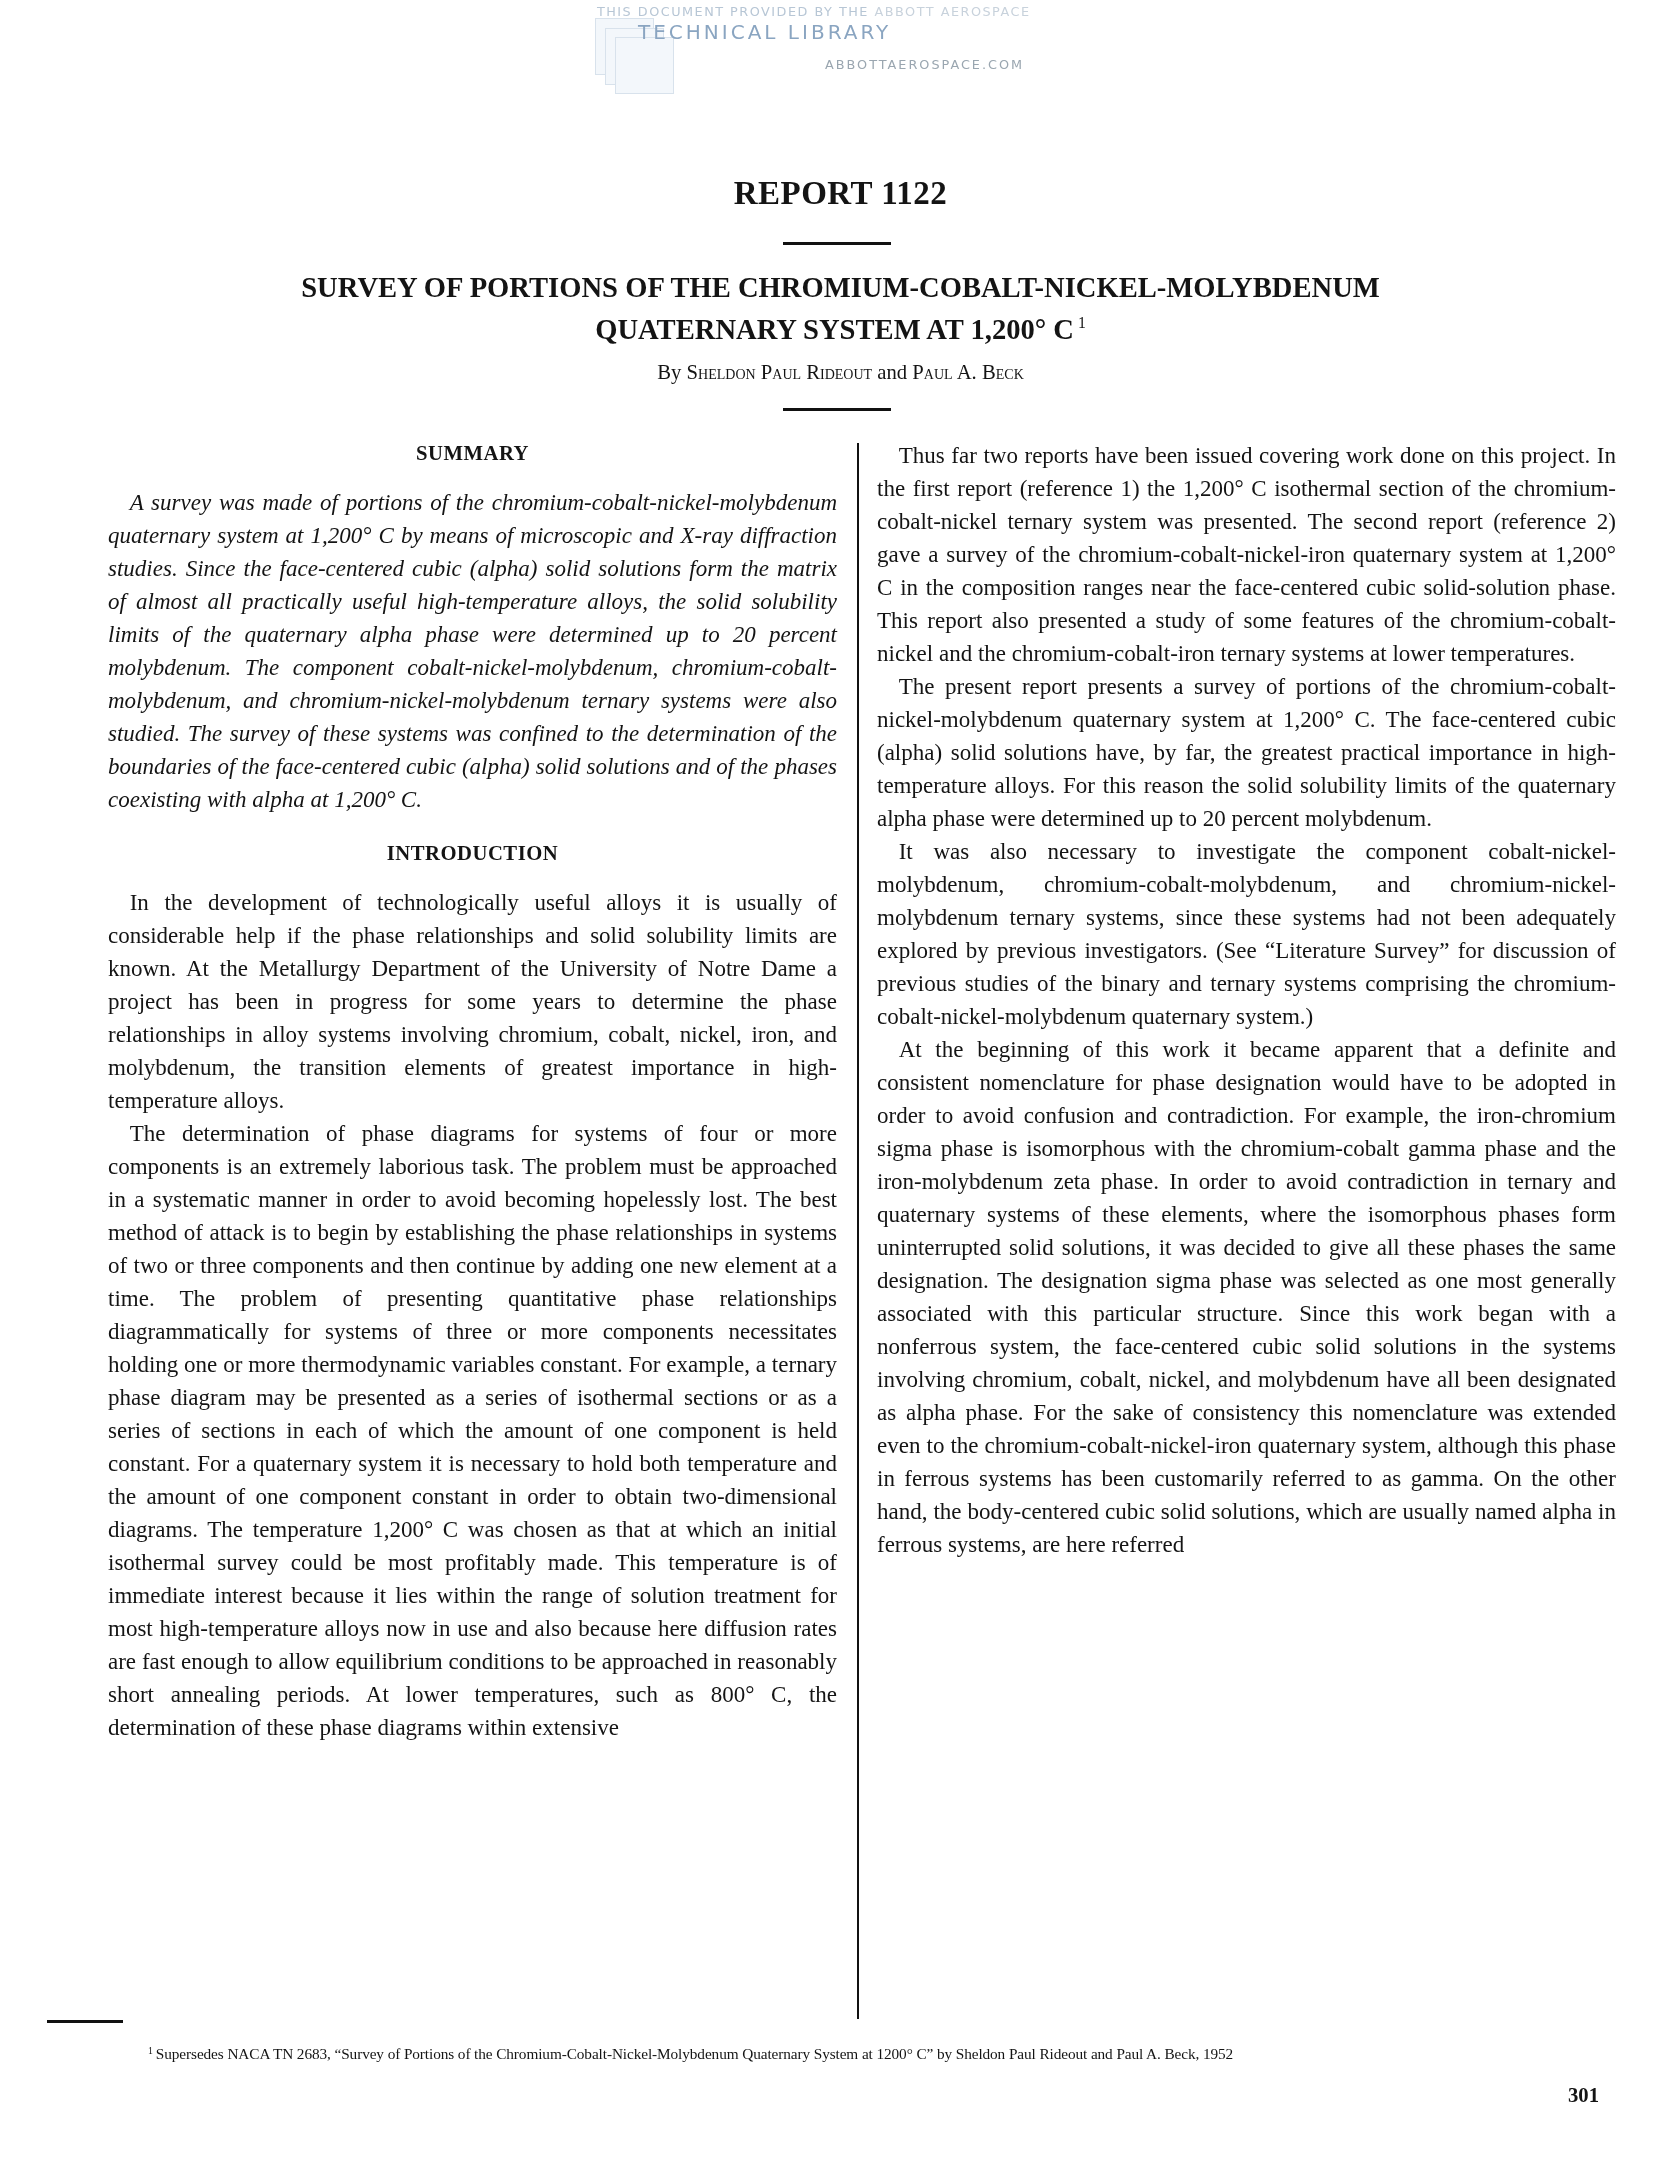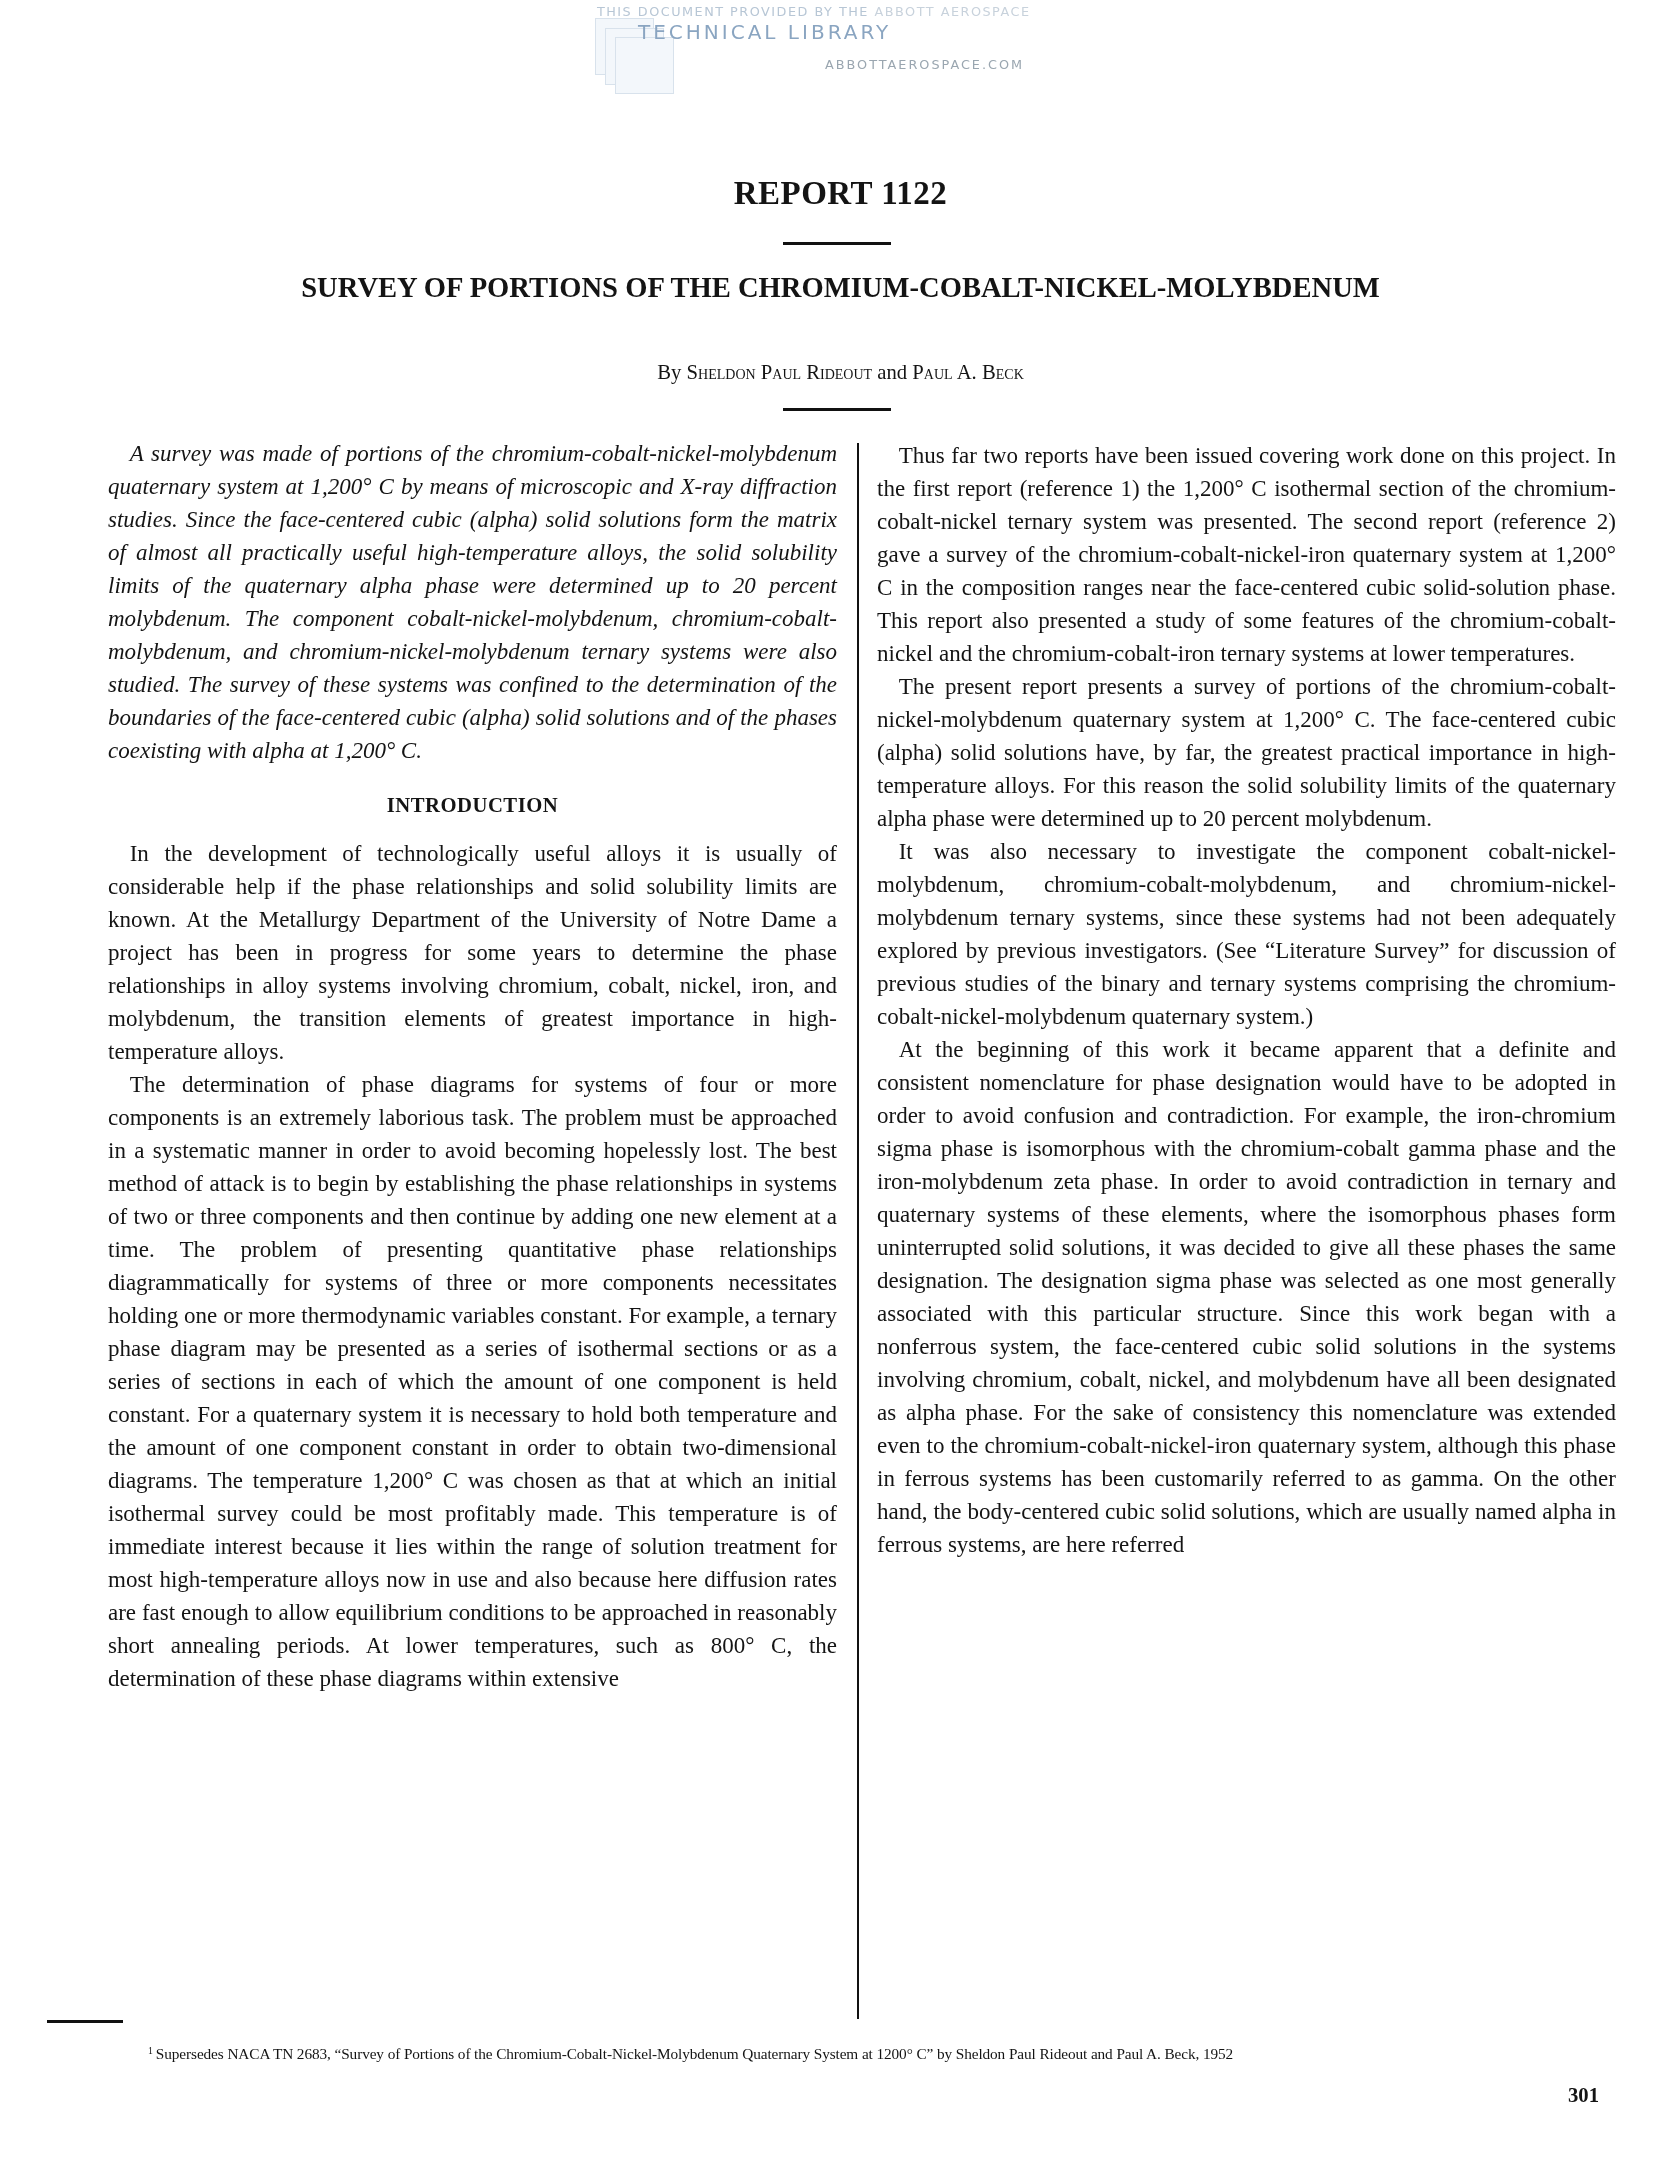--- a/index.html
+++ b/index.html
@@ -55,30 +55,32 @@
     <span class="hl">ABBOTT AEROSPACE</span>
   </div>
   <div class="wm-line2">TECHNICAL LIBRARY</div>
   <div class="wm-line3">ABBOTTAEROSPACE.COM</div>
 </div>
 
 <div class="center report-no">REPORT 1122</div>
 <div class="rule rule1"></div>
 <div class="center title">
   <div>SURVEY OF PORTIONS OF THE CHROMIUM-COBALT-NICKEL-MOLYBDENUM</div>
+  <div><span>QUATERNARY SYSTEM AT 1,200° C</span><sup>1</sup></div>
 </div>
 <div class="center byline">
   <span>By</span>
   <span class="sc">Sheldon Paul Rideout</span>
   <span>and</span>
   <span class="sc">Paul A. Beck</span>
 </div>
 <div class="rule rule2"></div>
 
 <div class="col col-left">
+  <div class="sec-head">SUMMARY</div>
   <p class="summary">A survey was made of portions of the chromium-cobalt-nickel-molybdenum quaternary system at 1,200° C by means of microscopic and X-ray diffraction studies. Since the face-centered cubic (alpha) solid solutions form the matrix of almost all practically useful high-temperature alloys, the solid solubility limits of the quaternary alpha phase were determined up to 20 percent molybdenum. The component cobalt-nickel-molybdenum, chromium-cobalt-molybdenum, and chromium-nickel-molybdenum ternary systems were also studied. The survey of these systems was confined to the determination of the boundaries of the face-centered cubic (alpha) solid solutions and of the phases coexisting with alpha at 1,200° C.</p>
   <div class="sec-head intro">INTRODUCTION</div>
   <p>In the development of technologically useful alloys it is usually of considerable help if the phase relationships and solid solubility limits are known. At the Metallurgy Department of the University of Notre Dame a project has been in progress for some years to determine the phase relationships in alloy systems involving chromium, cobalt, nickel, iron, and molybdenum, the transition elements of greatest importance in high-temperature alloys.</p>
   <p>The determination of phase diagrams for systems of four or more components is an extremely laborious task. The problem must be approached in a systematic manner in order to avoid becoming hopelessly lost. The best method of attack is to begin by establishing the phase relationships in systems of two or three components and then continue by adding one new element at a time. The problem of presenting quantitative phase relationships diagrammatically for systems of three or more components necessitates holding one or more thermodynamic variables constant. For example, a ternary phase diagram may be presented as a series of isothermal sections or as a series of sections in each of which the amount of one component is held constant. For a quaternary system it is necessary to hold both temperature and the amount of one component constant in order to obtain two-dimensional diagrams. The temperature 1,200° C was chosen as that at which an initial isothermal survey could be most profitably made. This temperature is of immediate interest because it lies within the range of solution treatment for most high-temperature alloys now in use and also because here diffusion rates are fast enough to allow equilibrium conditions to be approached in reasonably short annealing periods. At lower temperatures, such as 800° C, the determination of these phase diagrams within extensive</p>
 </div>
 
 <div class="divider"></div>
 
 <div class="col col-right">
   <p>Thus far two reports have been issued covering work done on this project. In the first report (reference 1) the 1,200° C isothermal section of the chromium-cobalt-nickel ternary system was presented. The second report (reference 2) gave a survey of the chromium-cobalt-nickel-iron quaternary system at 1,200° C in the composition ranges near the face-centered cubic solid-solution phase. This report also presented a study of some features of the chromium-cobalt-nickel and the chromium-cobalt-iron ternary systems at lower temperatures.</p>

